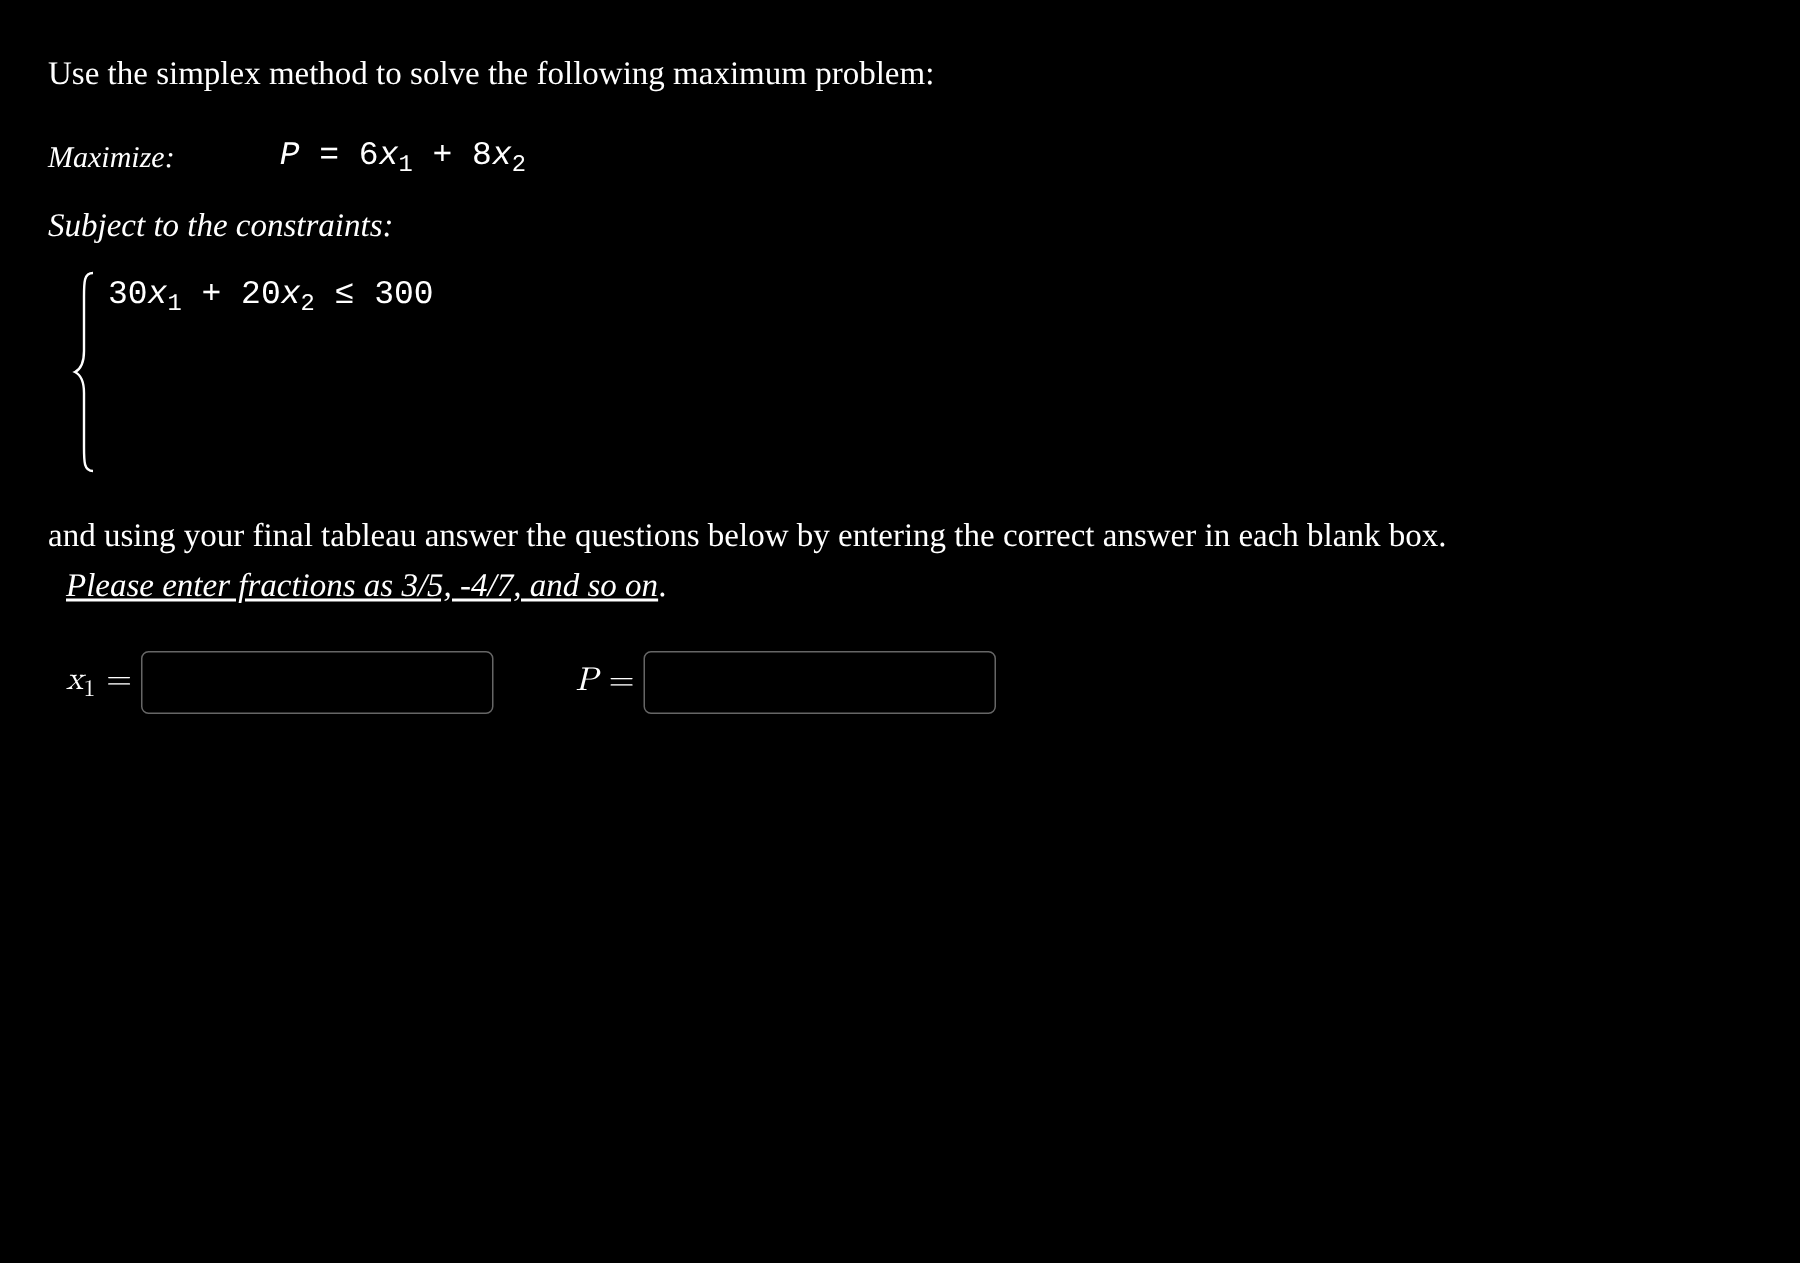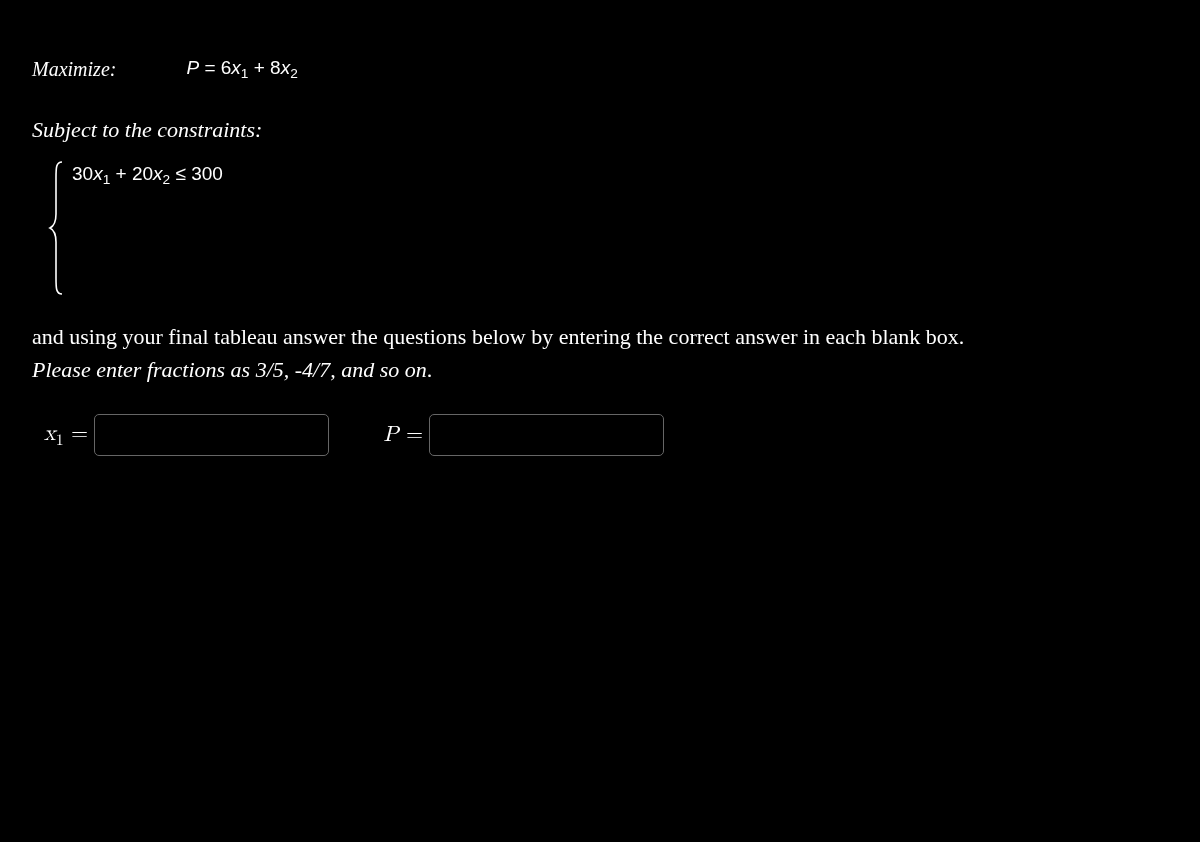--- a/index.html
+++ b/index.html
@@ -15,34 +15,36 @@
     padding: 32px 32px 32px 32px;
     color: #fff;
     font-family: Georgia, 'Times New Roman', Times, serif;
     font-size: 22px;
     line-height: 1.5;
   }
   .italic {
     font-style: italic;
   }
   .underline {
+    text-decoration: underline;
+    margin-left: 12px;
   }
   .math-row {
     display: flex;
     align-items: center;
     gap: 70px;
     margin-top: 22px;
   }
   .maximize-label {
     font-style: italic;
     font-size: 20px;
   }
   .math-expr {
-    font-family: Liberation Sans, sans-serif;
-    font-size: 19px;
+    font-family: Liberation Mono, monospace;
+    font-size: 22px;
   }
   .var {
     font-style: italic;
   }
   sub {
     font-size: 0.72em;
     vertical-align: -0.3em;
     font-style: normal;
   }
   .constraints-block {
@@ -93,28 +95,29 @@
     border-radius: 5px;
     color: #fff;
     font-size: 18px;
     padding: 4px 8px;
     box-sizing: border-box;
   }
   .paragraph {
     margin-top: 24px;
   }
   .subject-line {
-    margin-top: 28px;
+    margin-top: 10px;
   }
 </style>
 </head>
 <body>
 
 <div class="page">
 
+  <div>Use the simplex method to solve the following maximum problem:</div>
 
   <div class="math-row">
     <span class="maximize-label">Maximize:</span>
     <span class="math-expr"><span class="var">P</span> = 6<span class="var">x</span><sub>1</sub> + 8<span class="var">x</span><sub>2</sub></span>
   </div>
 
   <div class="italic subject-line">Subject to the constraints:</div>
 
   <div class="constraints-block">
     <div class="brace">

